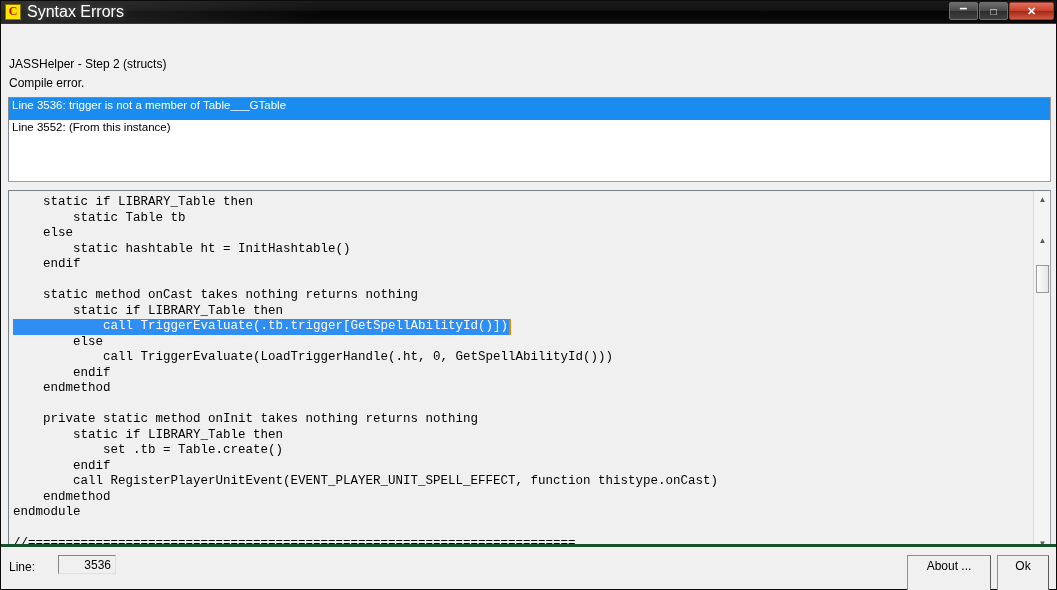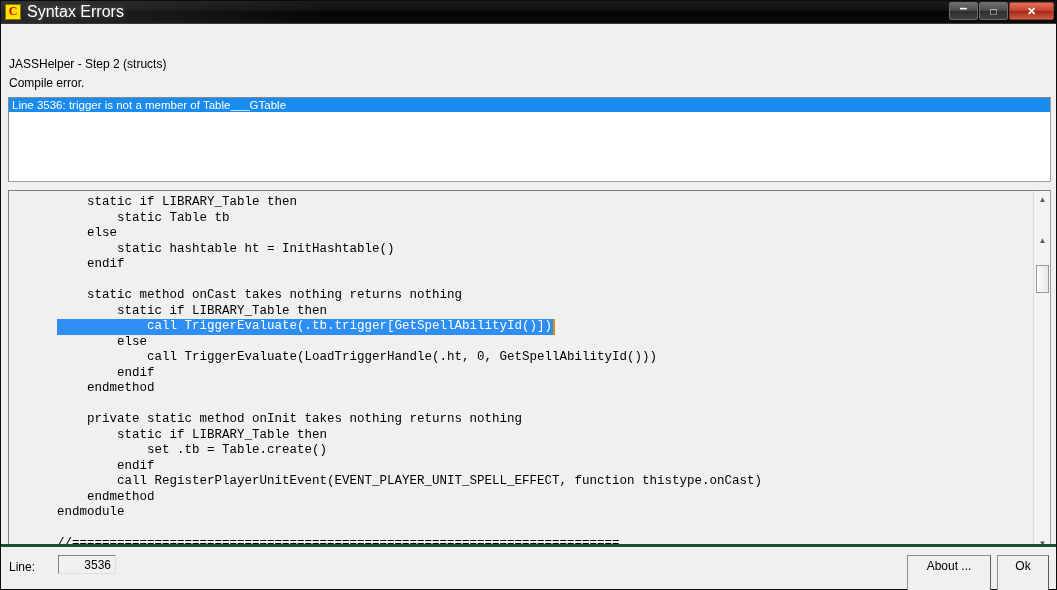--- a/index.html
+++ b/index.html
@@ -107,21 +107,21 @@
     left: 7px; top: 73px;
     width: 1043px; height: 85px;
     box-sizing: border-box;
     background: #ffffff;
     border: 1px solid #a0a0a0;
     border-top-color: #828790;
     border-left-color: #828790;
     overflow: hidden;
   }
   .err-row {
-    height: 14px; line-height: 14px;
+    height: 22px; line-height: 14px;
     font-size: 11.5px;
     padding-left: 3px;
     color: #000;
     white-space: nowrap;
   }
   .err-row.selected {
     background: #1a8cf0;
     color: #ffffff;
   }
 
@@ -136,21 +136,20 @@
     border-top-color: #7a8088;
     border-left-color: #7a8088;
     overflow: hidden;
   }
   #code-scroll {
     position: absolute;
     left: 0; top: 0;
     right: 18px; bottom: 18px;
     overflow: hidden;
     background: #f0f0f0;
-    margin-left: 44px;
   }
   #code-text {
     font-family: "Liberation Mono", "DejaVu Sans Mono", monospace;
     font-size: 12.5px;
     line-height: 15.5px;
     color: #000;
     white-space: pre;
     padding: 4px 0 0 4px;
     margin: 0;
   }
@@ -278,20 +277,21 @@
     </div>
   </div>
 
   <div id="client">
 
     <div class="label-line" id="step-label">JASSHelper - Step 2 (structs)</div>
     <div class="label-line" id="error-label">Compile error.</div>
 
     <div id="error-list">
         <div class="err-row selected">Line 3536: trigger is not a member of Table___GTable</div>
+        <div class="err-row">Line 3552: (From this instance)</div>
       </div>
 
     <div id="code-panel">
       <div id="code-scroll">
         <div id="code-text"><div class="code-line">    static if LIBRARY_Table then</div><div class="code-line">        static Table tb</div><div class="code-line">    else</div><div class="code-line">        static hashtable ht = InitHashtable()</div><div class="code-line">    endif</div><div class="code-line">&nbsp;</div><div class="code-line">    static method onCast takes nothing returns nothing</div><div class="code-line">        static if LIBRARY_Table then</div><div class="code-line"><span class="code-line hl">            call TriggerEvaluate(.tb.trigger[GetSpellAbilityId()])</span></div><div class="code-line">        else</div><div class="code-line">            call TriggerEvaluate(LoadTriggerHandle(.ht, 0, GetSpellAbilityId()))</div><div class="code-line">        endif</div><div class="code-line">    endmethod</div><div class="code-line">&nbsp;</div><div class="code-line">    private static method onInit takes nothing returns nothing</div><div class="code-line">        static if LIBRARY_Table then</div><div class="code-line">            set .tb = Table.create()</div><div class="code-line">        endif</div><div class="code-line">        call RegisterPlayerUnitEvent(EVENT_PLAYER_UNIT_SPELL_EFFECT, function thistype.onCast)</div><div class="code-line">    endmethod</div><div class="code-line">endmodule</div><div class="code-line">&nbsp;</div><div class="code-line">//=========================================================================</div></div>
       </div>
 
       <div class="sb-v">
         <div class="sb-arrow up">▲</div>
         <div class="sb-track-mark" style="top:45px;">▲</div>

